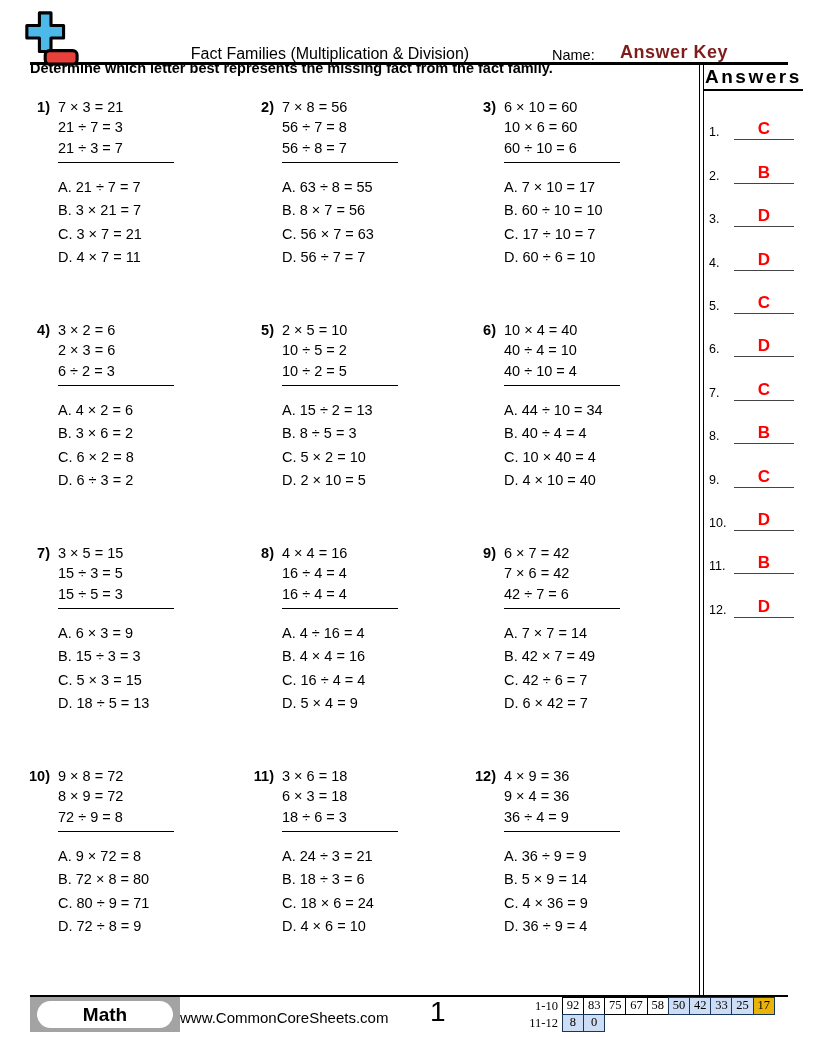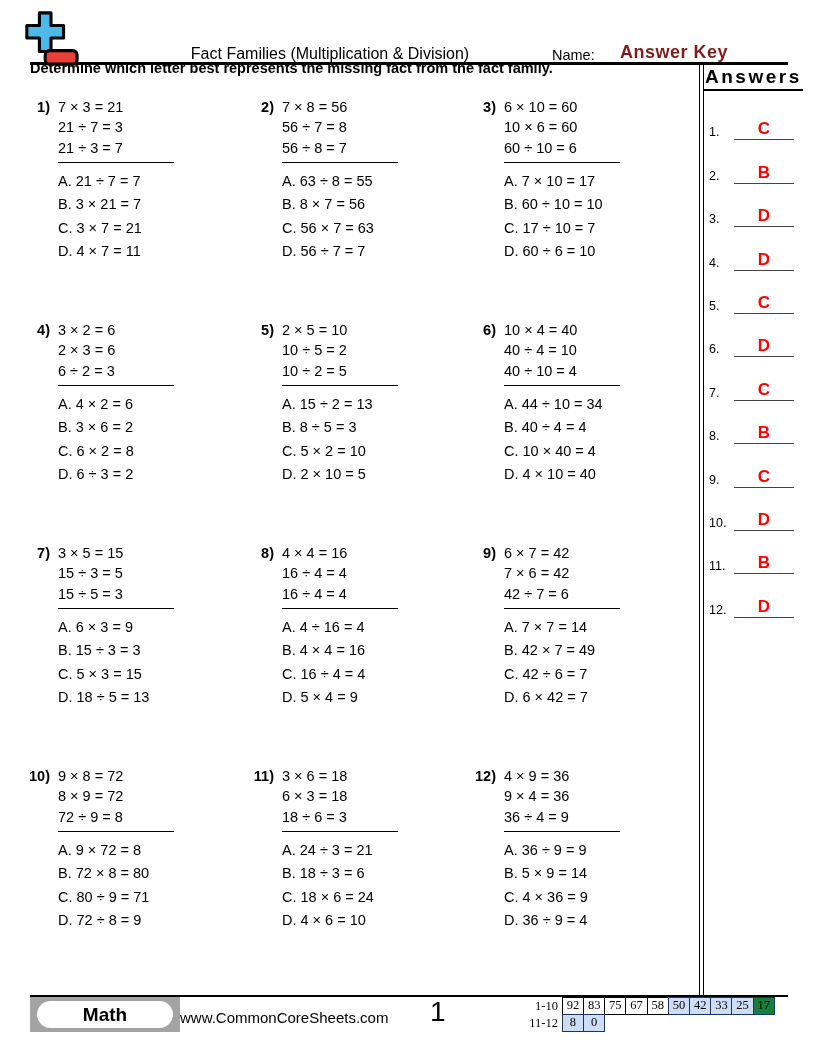--- a/index.html
+++ b/index.html
@@ -28,21 +28,21 @@
     text-align:center; font-weight:bold; font-size:17px; line-height:19px; padding-bottom:1px; }
 
   
   #problems-grid { left:24px; top:97px; width:676px; display:grid;
     grid-template-columns:224px 222px 226px; grid-auto-rows:223px; }
   .problem { display:flex; }
   .prob-num { font-weight:bold; font-size:14.5px; min-width:26px; text-align:right;
     margin-right:8px; line-height:20.3px; }
   .fact { font-size:14.5px; line-height:20.3px; white-space:nowrap; }
   .fact-underline { width:116px; border-top:1.7px solid #000; margin-top:4px; }
-  .choices { margin-top:7px; }
+  .choices { margin-top:13px; }
   .choice { font-size:14.5px; line-height:23.4px; white-space:nowrap; }
 
   
   #footer-line { left:30px; top:995px; width:758px; height:2px; background:#000; }
   #math-badge { left:30px; top:997px; width:150px; height:35px; background:#a3a3a3; }
   #math-pill { position:absolute; left:7px; top:4px; right:7px; bottom:4px; background:#fff;
     border-radius:16px; display:flex; align-items:center; justify-content:center;
     font-size:19px; font-weight:bold; }
   #website { left:180px; top:1009px; font-size:15px; }
   #page-num { left:430px; top:996px; font-size:28px; font-weight:300; }
@@ -315,20 +315,20 @@
       <div class="score-label">1-10</div>
       <div class="score-cell">92</div>
       <div class="score-cell">83</div>
       <div class="score-cell">75</div>
       <div class="score-cell">67</div>
       <div class="score-cell">58</div>
       <div class="score-cell" style="background: rgb(205, 221, 245); border-color: rgb(22, 54, 92);">50</div>
       <div class="score-cell" style="background: rgb(205, 221, 245); border-color: rgb(22, 54, 92);">42</div>
       <div class="score-cell" style="background: rgb(205, 221, 245); border-color: rgb(22, 54, 92);">33</div>
       <div class="score-cell" style="background: rgb(205, 221, 245); border-color: rgb(22, 54, 92);">25</div>
-      <div class="score-cell" style="background: #15803d; border-color: rgb(22, 54, 92);">17</div>
+      <div class="score-cell" style="background: #eab308; border-color: rgb(22, 54, 92);">17</div>
     </div>
     <div class="score-row">
       <div class="score-label">11-12</div>
       <div class="score-cell" style="background: rgb(205, 221, 245); border-color: rgb(22, 54, 92);">8</div>
       <div class="score-cell" style="background: rgb(205, 221, 245); border-color: rgb(22, 54, 92);">0</div>
     </div>
   </div>
 
 </body></html>

